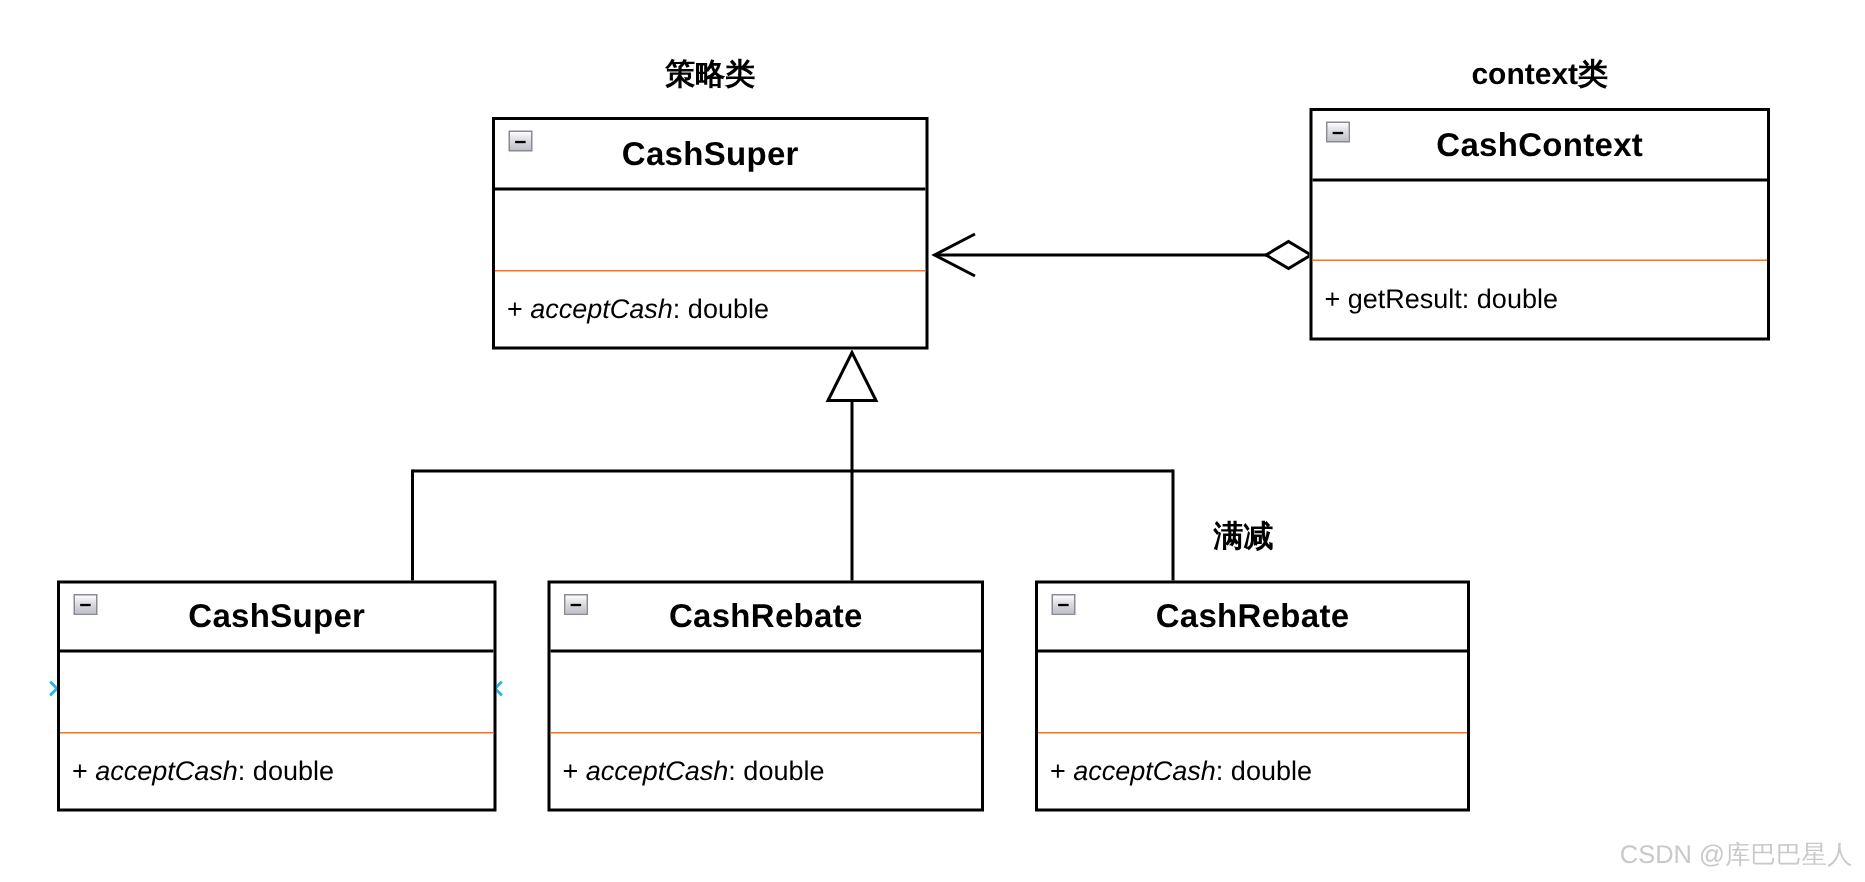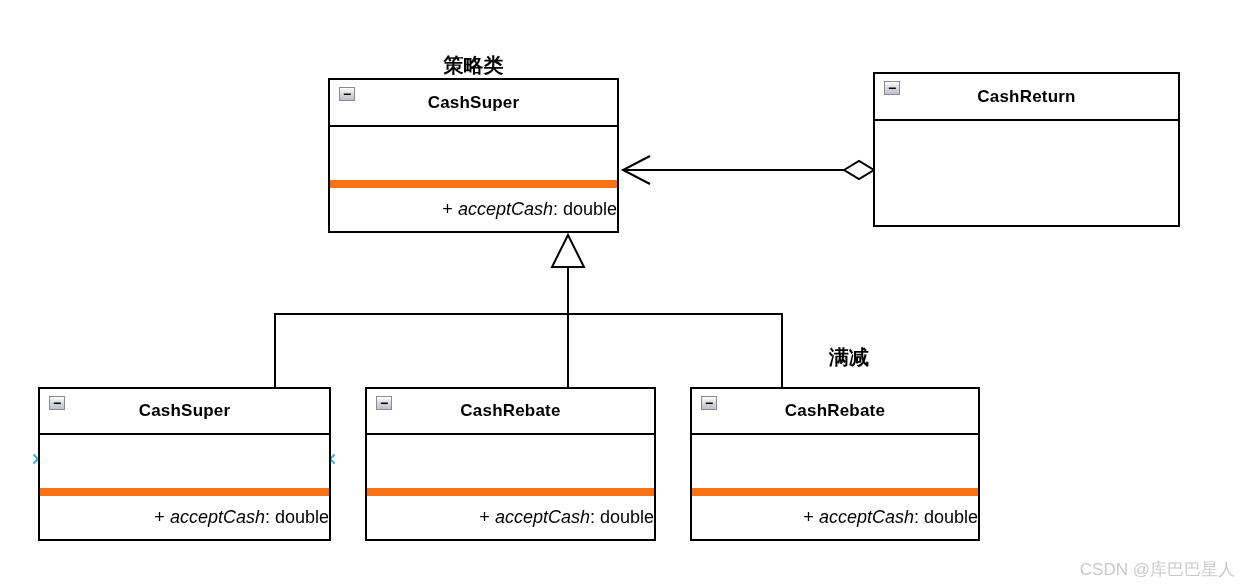--- a/index.html
+++ b/index.html
@@ -5,23 +5,23 @@
   html,body{margin:0;padding:0;background:#ffffff;}
   body{font-family:"Liberation Sans","DejaVu Sans",sans-serif;}
   #canvas{position:relative;width:1243px;height:588px;background:#ffffff;overflow:hidden;}
 
   
   #connectors{position:absolute;left:0;top:0;width:1243px;height:588px;pointer-events:none;}
 
   
   .class-box{position:absolute;border:2px solid #000;background:#fff;box-sizing:border-box;}
   .cb-header{position:relative;display:flex;align-items:center;justify-content:center;box-sizing:border-box;}
-  .cb-name{font-weight:bold;font-size:17px;color:#000;letter-spacing:.2px;}
+  .cb-name{font-weight:bold;font-size:22px;color:#000;letter-spacing:.2px;}
   .cb-attrs{border-top:2px solid #000;box-sizing:border-box;}
-  .cb-methods{border-top:8px solid #f97316;display:flex;align-items:center;padding-left:24px;box-sizing:border-box;justify-content:flex-end;}
+  .cb-methods{border-top:1px solid #f97316;display:flex;align-items:center;padding-left:8px;box-sizing:border-box;}
   .member{font-size:18px;color:#000;white-space:pre;}
   .member .em{font-style:italic;}
 
   .collapse-btn{position:absolute;left:9px;top:7px;width:16px;height:14px;
     border:1px solid #8a8a94;background:linear-gradient(180deg,#fdfdfe 0%,#dcdce2 45%,#bfbfc9 100%);
     display:flex;align-items:center;justify-content:center;
     font-size:14px;font-weight:bold;line-height:1;color:#000;box-sizing:border-box;}
 
   
   #box-cashsuper {left:328px;top:78px;width:291px;height:155px;}
@@ -30,25 +30,25 @@
   #box-cashcontext .cb-header{height:45px;} #box-cashcontext .cb-attrs{height:54px;} #box-cashcontext .cb-methods{height:52px;}
   #box-cashnormal {left:38px;top:387px;width:293px;height:154px;}
   #box-cashrebate {left:365px;top:387px;width:291px;height:154px;}
   #box-cashreturn {left:690px;top:387px;width:290px;height:154px;}
   #box-cashnormal .cb-header,#box-cashrebate .cb-header,#box-cashreturn .cb-header{height:44px;}
   #box-cashnormal .cb-attrs ,#box-cashrebate .cb-attrs ,#box-cashreturn .cb-attrs {height:55px;}
   #box-cashnormal .cb-methods,#box-cashrebate .cb-methods,#box-cashreturn .cb-methods{height:51px;}
 
   
   .caption{position:absolute;text-align:center;font-weight:bold;font-size:20px;color:#000;}
-  #cap-cashsuper {left:328px;top:52px;width:291px;}
+  #cap-cashsuper {left:328px;top:36px;width:291px;}
   #cap-cashcontext{left:873px;top:36px;width:307px;}
   #cap-cashnormal {left:38px;top:344px;width:293px;}
   #cap-cashrebate {left:365px;top:344px;width:291px;}
-  #cap-cashreturn {left:704px;top:344px;width:290px;}
+  #cap-cashreturn {left:684px;top:344px;width:290px;}
 
   
   #watermark{position:absolute;right:8px;top:558px;font-size:17px;color:#c9c9c9;}
 </style>
 </head>
 <body>
 
 <div id="canvas">
 
   <svg id="connectors" viewBox="0 0 1243 588" xmlns="http://www.w3.org/2000/svg">
@@ -71,39 +71,43 @@
           <line x1="42" y1="455" x2="34" y2="463"></line>
         </g>
       <g>
           <line x1="326" y1="455" x2="334" y2="463"></line>
           <line x1="334" y1="455" x2="326" y2="463"></line>
         </g>
     </g>
   </svg>
 
   <div class="caption" id="cap-cashsuper">策略类</div>
+  <div class="caption" id="cap-cashcontext">context类</div>
   <div class="caption" id="cap-cashreturn">满减</div>
 
   <div class="class-box" id="box-cashsuper">
     <div class="cb-header">
       <span class="collapse-btn">−</span>
       <span class="cb-name">CashSuper</span>
     </div>
     <div class="cb-attrs"></div>
     <div class="cb-methods">
       <span class="member"><span>+ </span><span class="em">acceptCash</span><span>: double</span></span>
     </div>
   </div>
 
   <div class="class-box" id="box-cashcontext">
     <div class="cb-header">
       <span class="collapse-btn">−</span>
-      <span class="cb-name">CashReturn</span>
+      <span class="cb-name">CashContext</span>
     </div>
     <div class="cb-attrs"></div>
+    <div class="cb-methods">
+      <span class="member"><span>+ </span><span>getResult</span><span>: double</span></span>
+    </div>
   </div>
 
   <div class="class-box" id="box-cashnormal">
     <div class="cb-header">
       <span class="collapse-btn">−</span>
       <span class="cb-name">CashSuper</span>
     </div>
     <div class="cb-attrs"></div>
     <div class="cb-methods">
       <span class="member"><span>+ </span><span class="em">acceptCash</span><span>: double</span></span>

